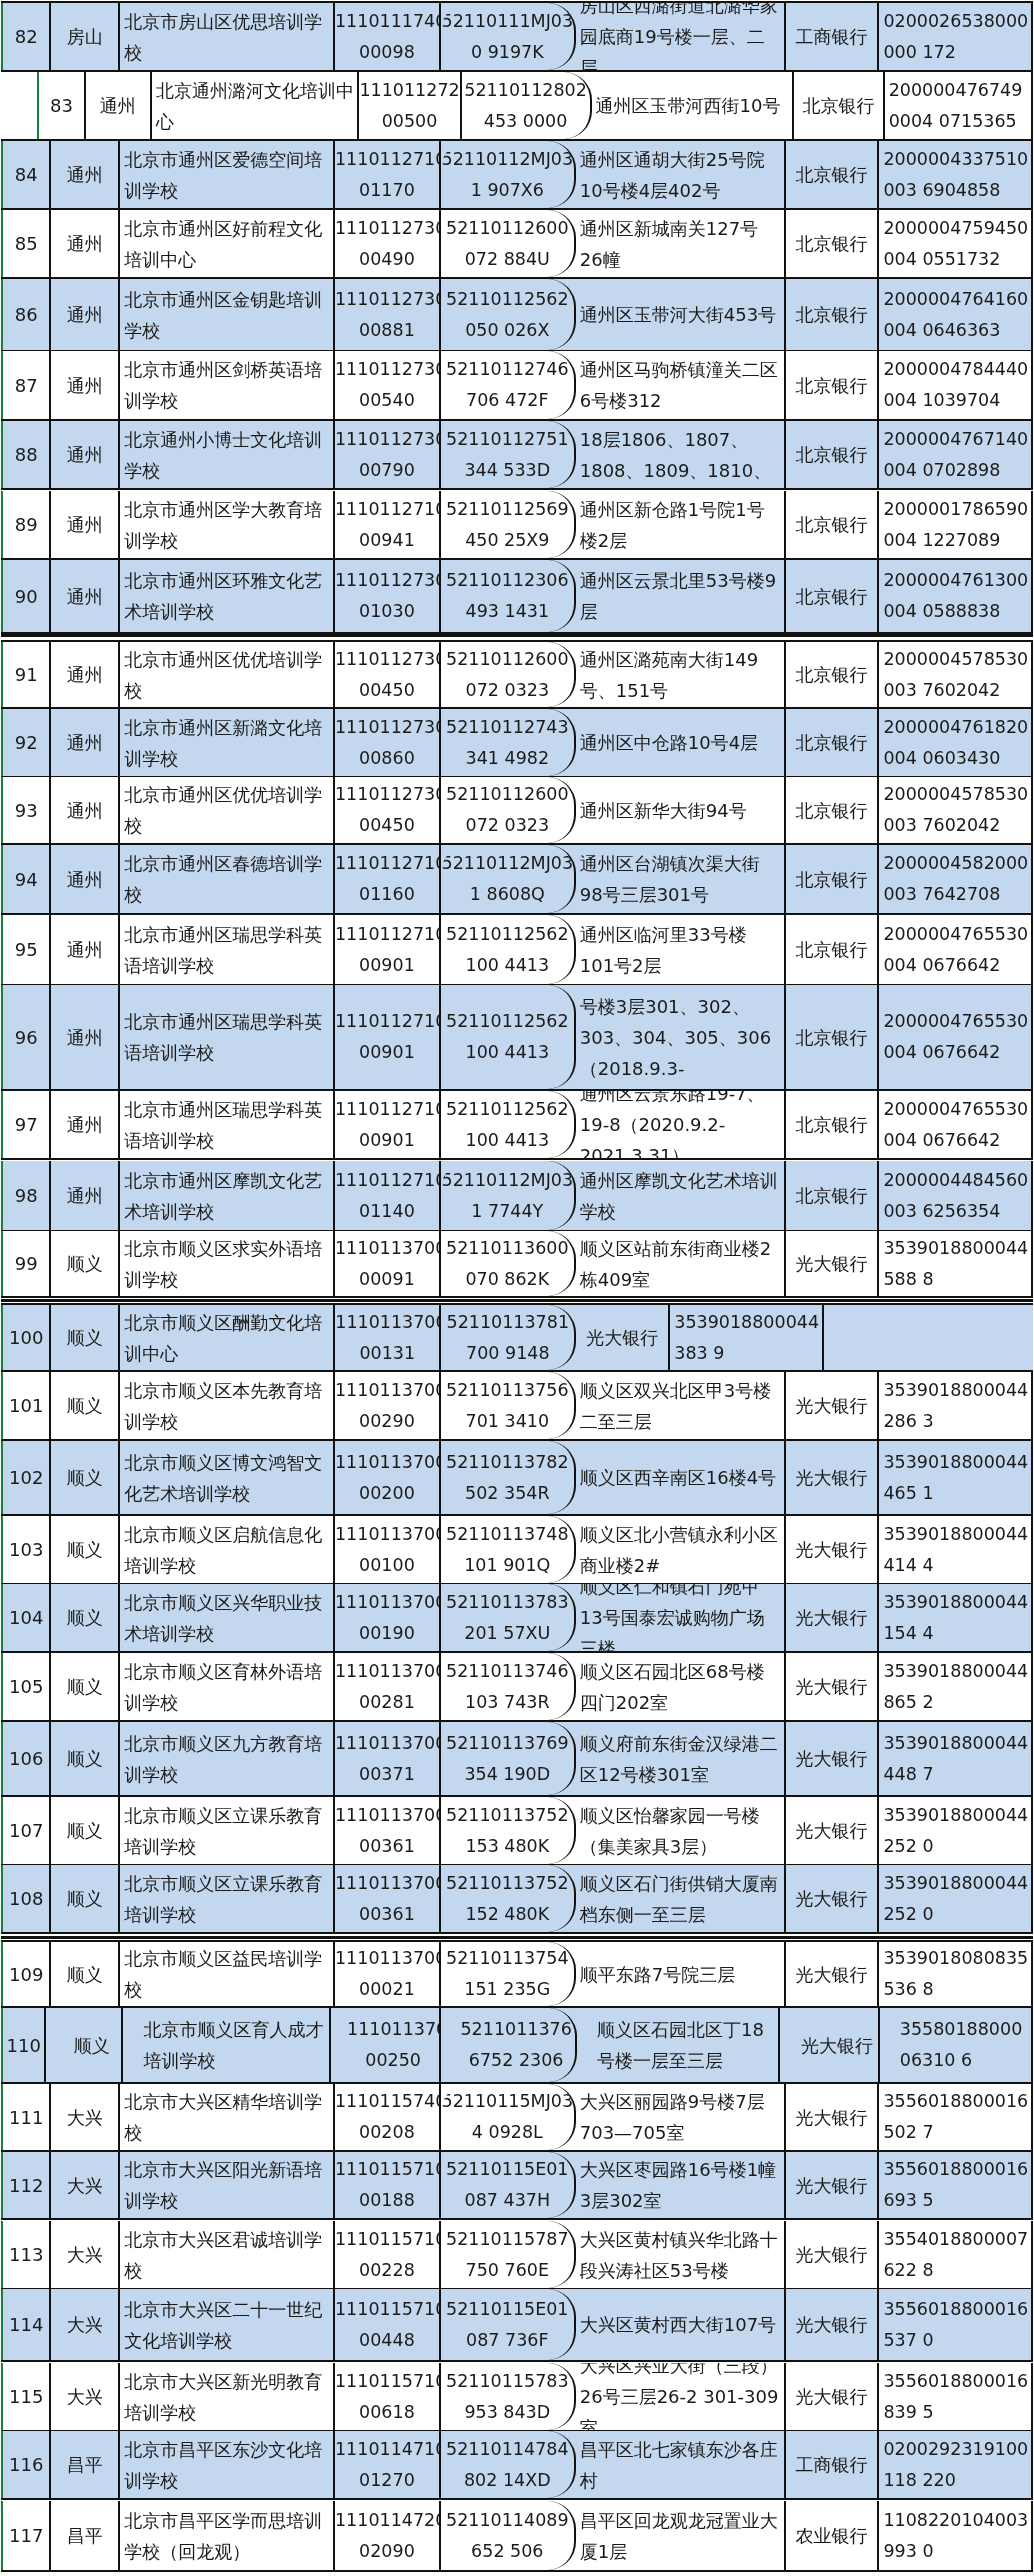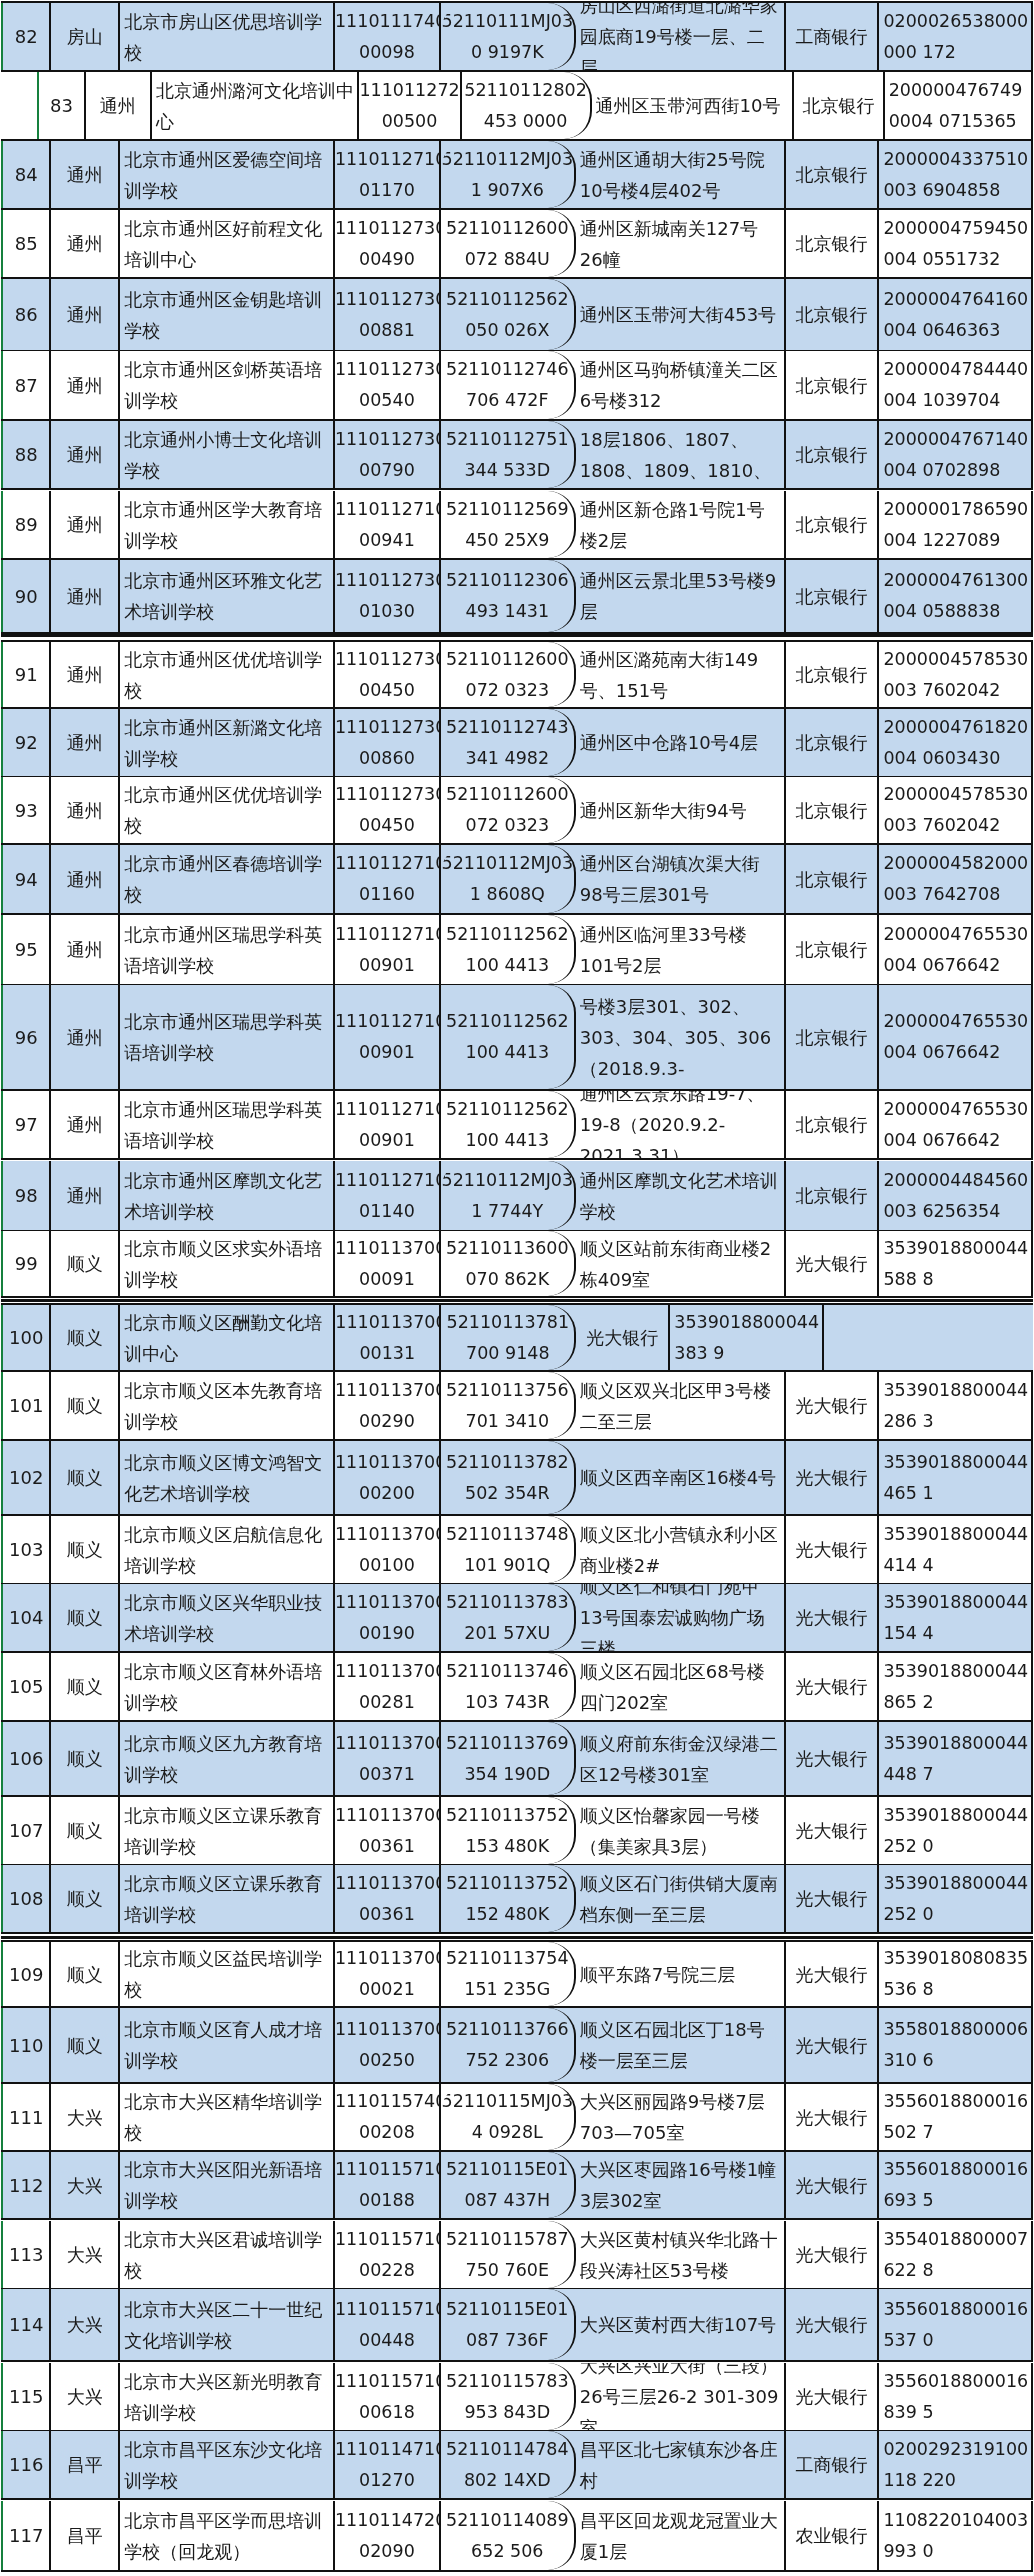--- a/index.html
+++ b/index.html
@@ -747,21 +747,21 @@
       <div class="cell c-addr">
         <span>顺平东路7号院三层</span>
       </div>
       <div class="cell c-bank">
         <span>光大银行</span>
       </div>
       <div class="cell c-acct">
         <span>3539018080835536 8</span>
       </div>
     </div>
-    <div class="row alt" style="top: 2007px; height: 76px;">
+    <div class="row alt" style="top: 2007px; height: 76px; gap: 16px;">
       <div class="cell c-no">
         <span>110</span>
       </div>
       <div class="cell c-dist">
         <span>顺义</span>
       </div>
       <div class="cell c-name">
         <span>北京市顺义区育人成才培训学校</span>
       </div>
       <div class="cell c-lic">

